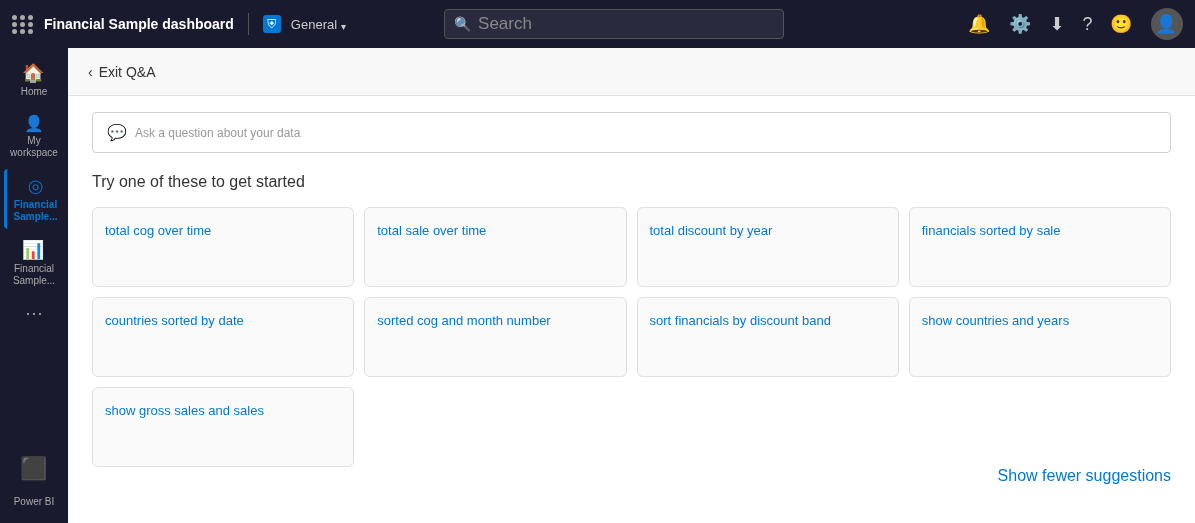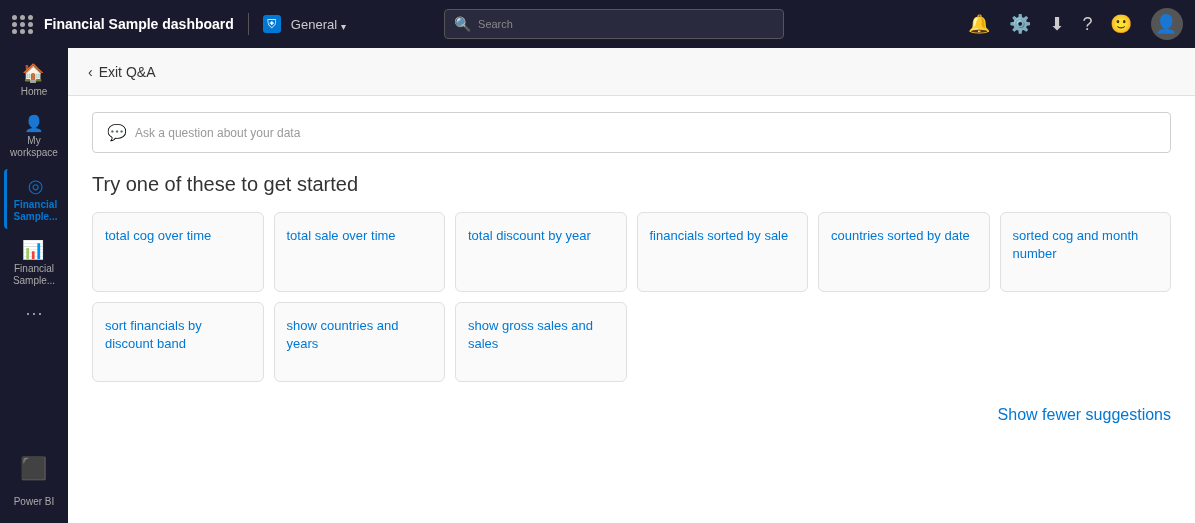--- a/index.html
+++ b/index.html
@@ -21,21 +21,21 @@
     .topnav-divider { width: 1px; height: 22px; background: #555; margin: 0 4px; }
     .topnav-shield { width: 18px; height: 18px; background: #0078d4; border-radius: 3px; display: flex; align-items: center; justify-content: center; }
     .topnav-shield::after { content: '⛨'; color: #fff; font-size: 12px; }
     .topnav-workspace { color: #ccc; font-size: 13px; display: flex; align-items: flex-end; gap: 4px; }
     .topnav-workspace .chevron { font-size: 10px; }
     .topnav-search {
       flex: 1; max-width: 340px; margin: 0 auto;
       background: #2a2a3e; border: 1px solid #555; border-radius: 4px;
       display: flex; align-items: center; padding: 0 10px; height: 30px; gap: 6px;
     }
-    .topnav-search input { background: transparent; border: none; outline: none; color: #ccc; font-size: 11px; width: 100%; }
+    .topnav-search input { background: transparent; border: none; outline: none; color: #ccc; font-size: 17px; width: 100%; }
     .topnav-search input::placeholder { color: #888; }
     .topnav-icons { display: flex; align-items: center; gap: 18px; margin-left: auto; }
     .topnav-icon { color: #ccc; font-size: 18px; cursor: pointer; }
     .topnav-avatar { width: 32px; height: 32px; border-radius: 50%; background: #555; display: flex; align-items: center; justify-content: center; }
     .topnav-avatar-icon { color: #ccc; font-size: 18px; }
 
     
     .main-layout { display: flex; flex: 1; overflow: hidden; }
 
     
@@ -77,27 +77,27 @@
       display: flex; align-items: center; gap: 8px; background: #fff;
       margin-bottom: 20px;
     }
     .qna-input-box input {
       border: none; outline: none; font-size: 12px; color: #333; width: 100%;
       background: transparent;
     }
     .qna-input-box input::placeholder { color: #999; }
     .qna-bubble-icon { font-size: 16px; color: #0078d4; }
 
-    .suggestions-title { font-size: 20px; color: #333; margin-bottom: 16px; }
+    .suggestions-title { font-size: 16px; color: #333; margin-bottom: 16px; }
 
     .suggestions-grid {
       display: grid;
-      grid-template-columns: repeat(6, 1fr);
+      grid-template-columns: repeat(4, 1fr);
       gap: 10px;
-      margin-bottom: 24px;
+      margin-bottom: 0;
     }
 
     .suggestion-card {
       border: 1px solid #e0e0e0; border-radius: 6px; padding: 14px 12px;
       background: #fafafa; cursor: pointer; font-size: 13px; color: #0078d4;
       line-height: 1.4; min-height: 80px; display: flex; align-items: flex-start;
     }
 
     .show-fewer { text-align: right; }
     .show-fewer-link { color: #0078d4; font-size: 16px; cursor: pointer; text-decoration: none; }

